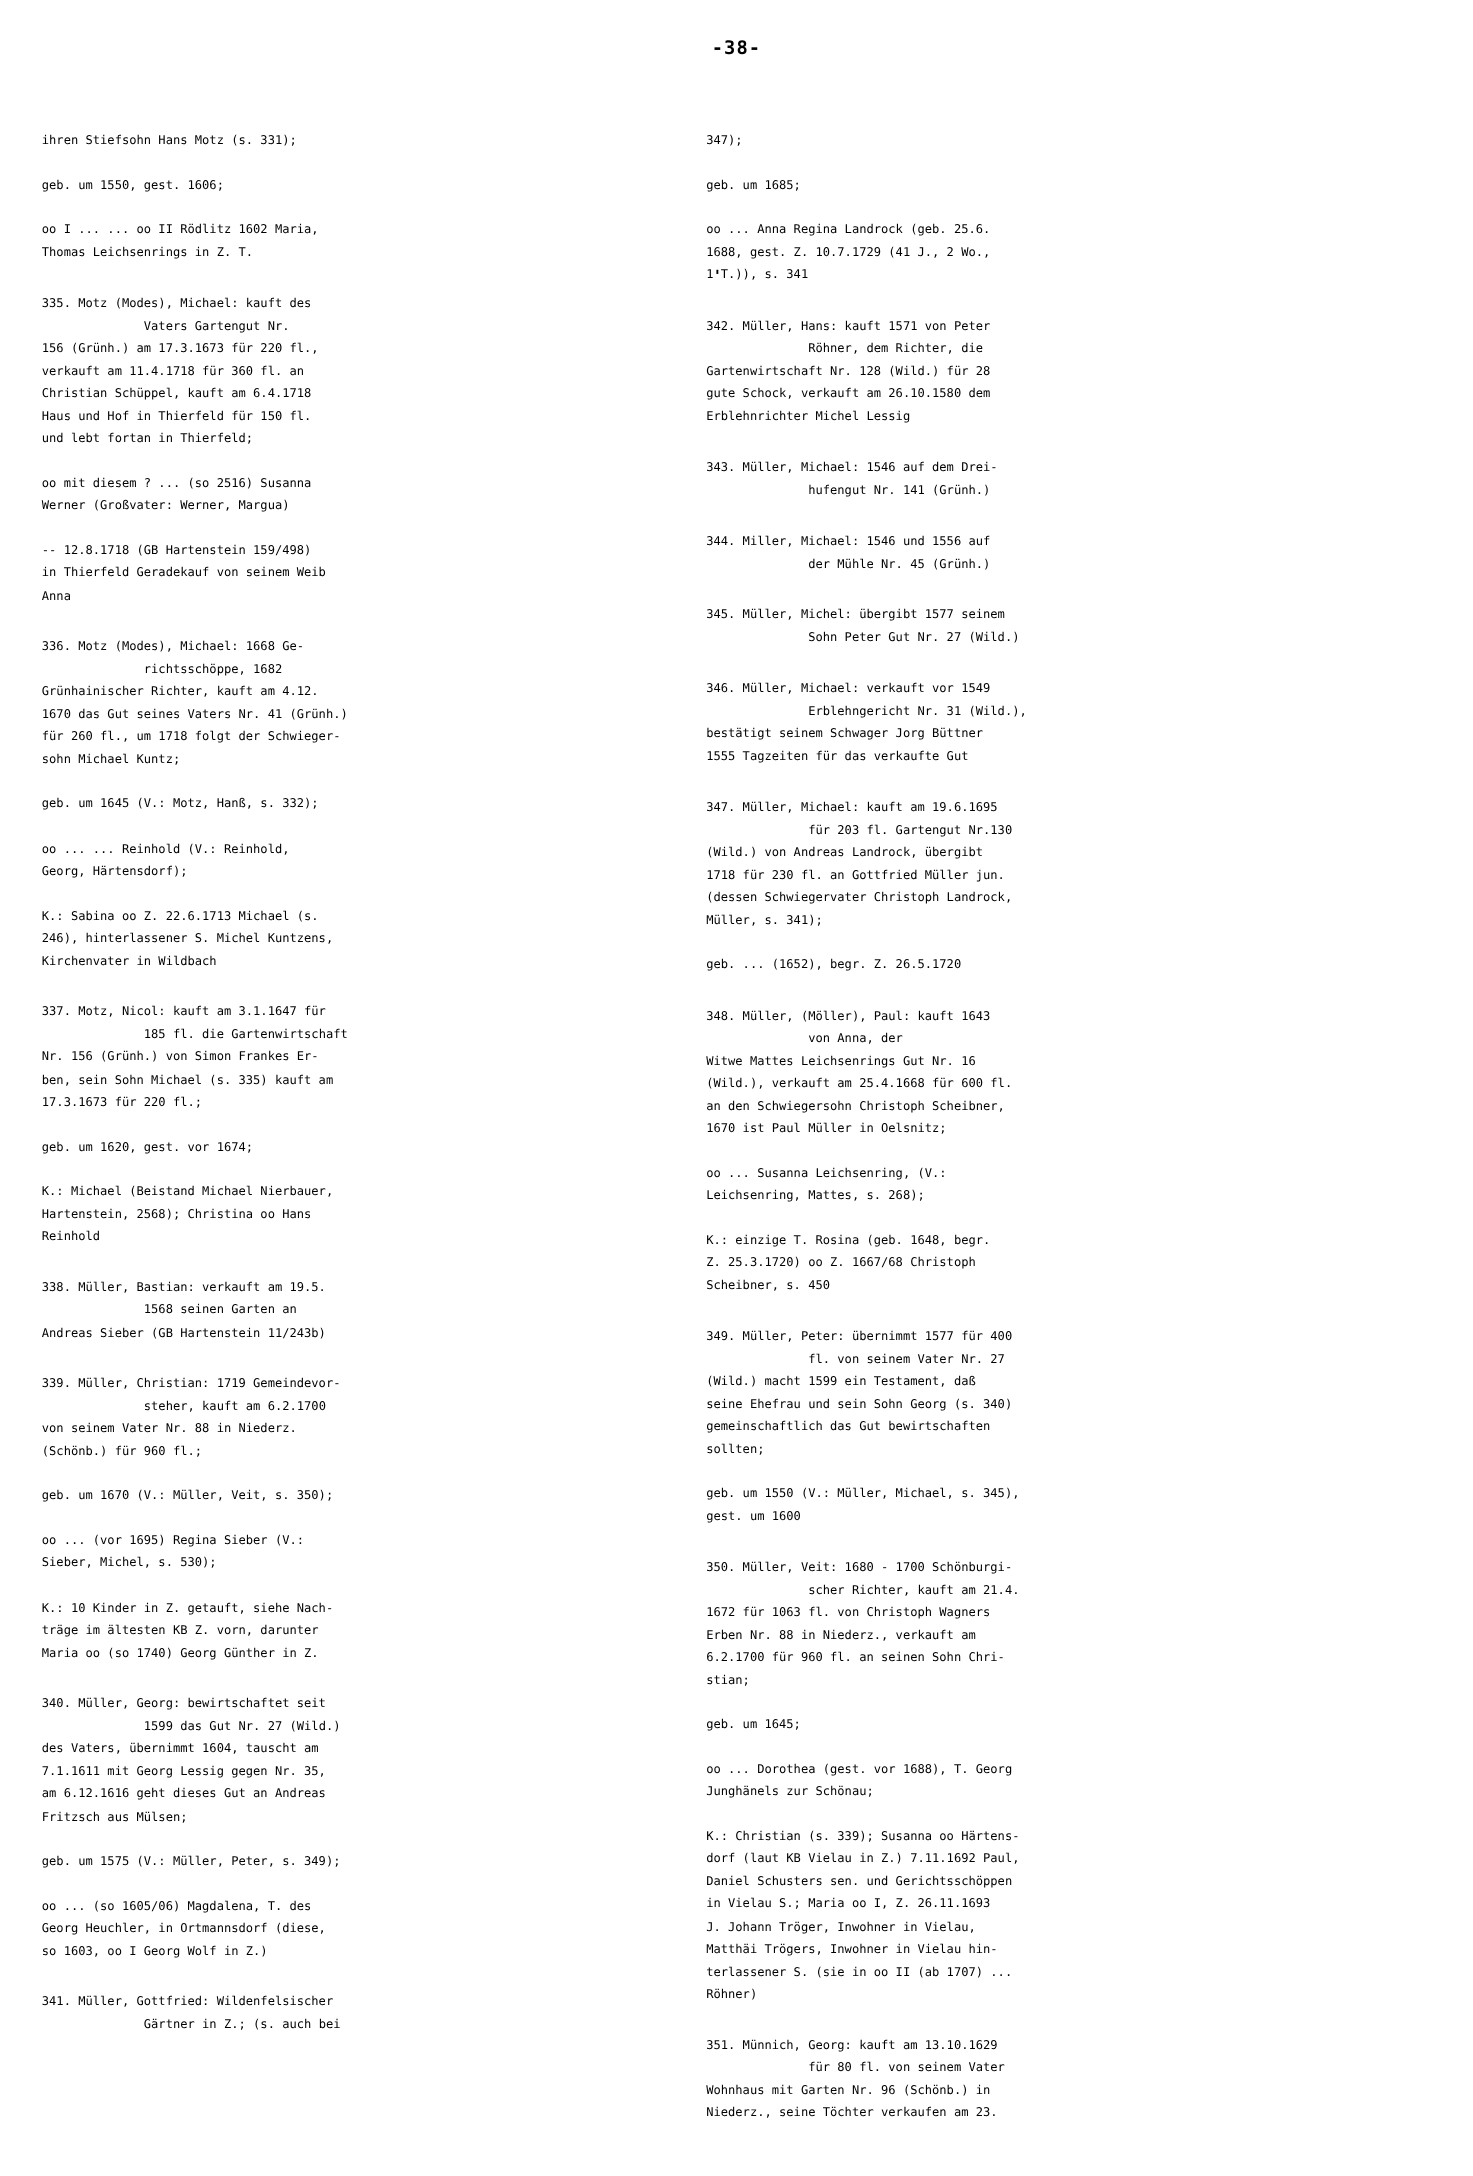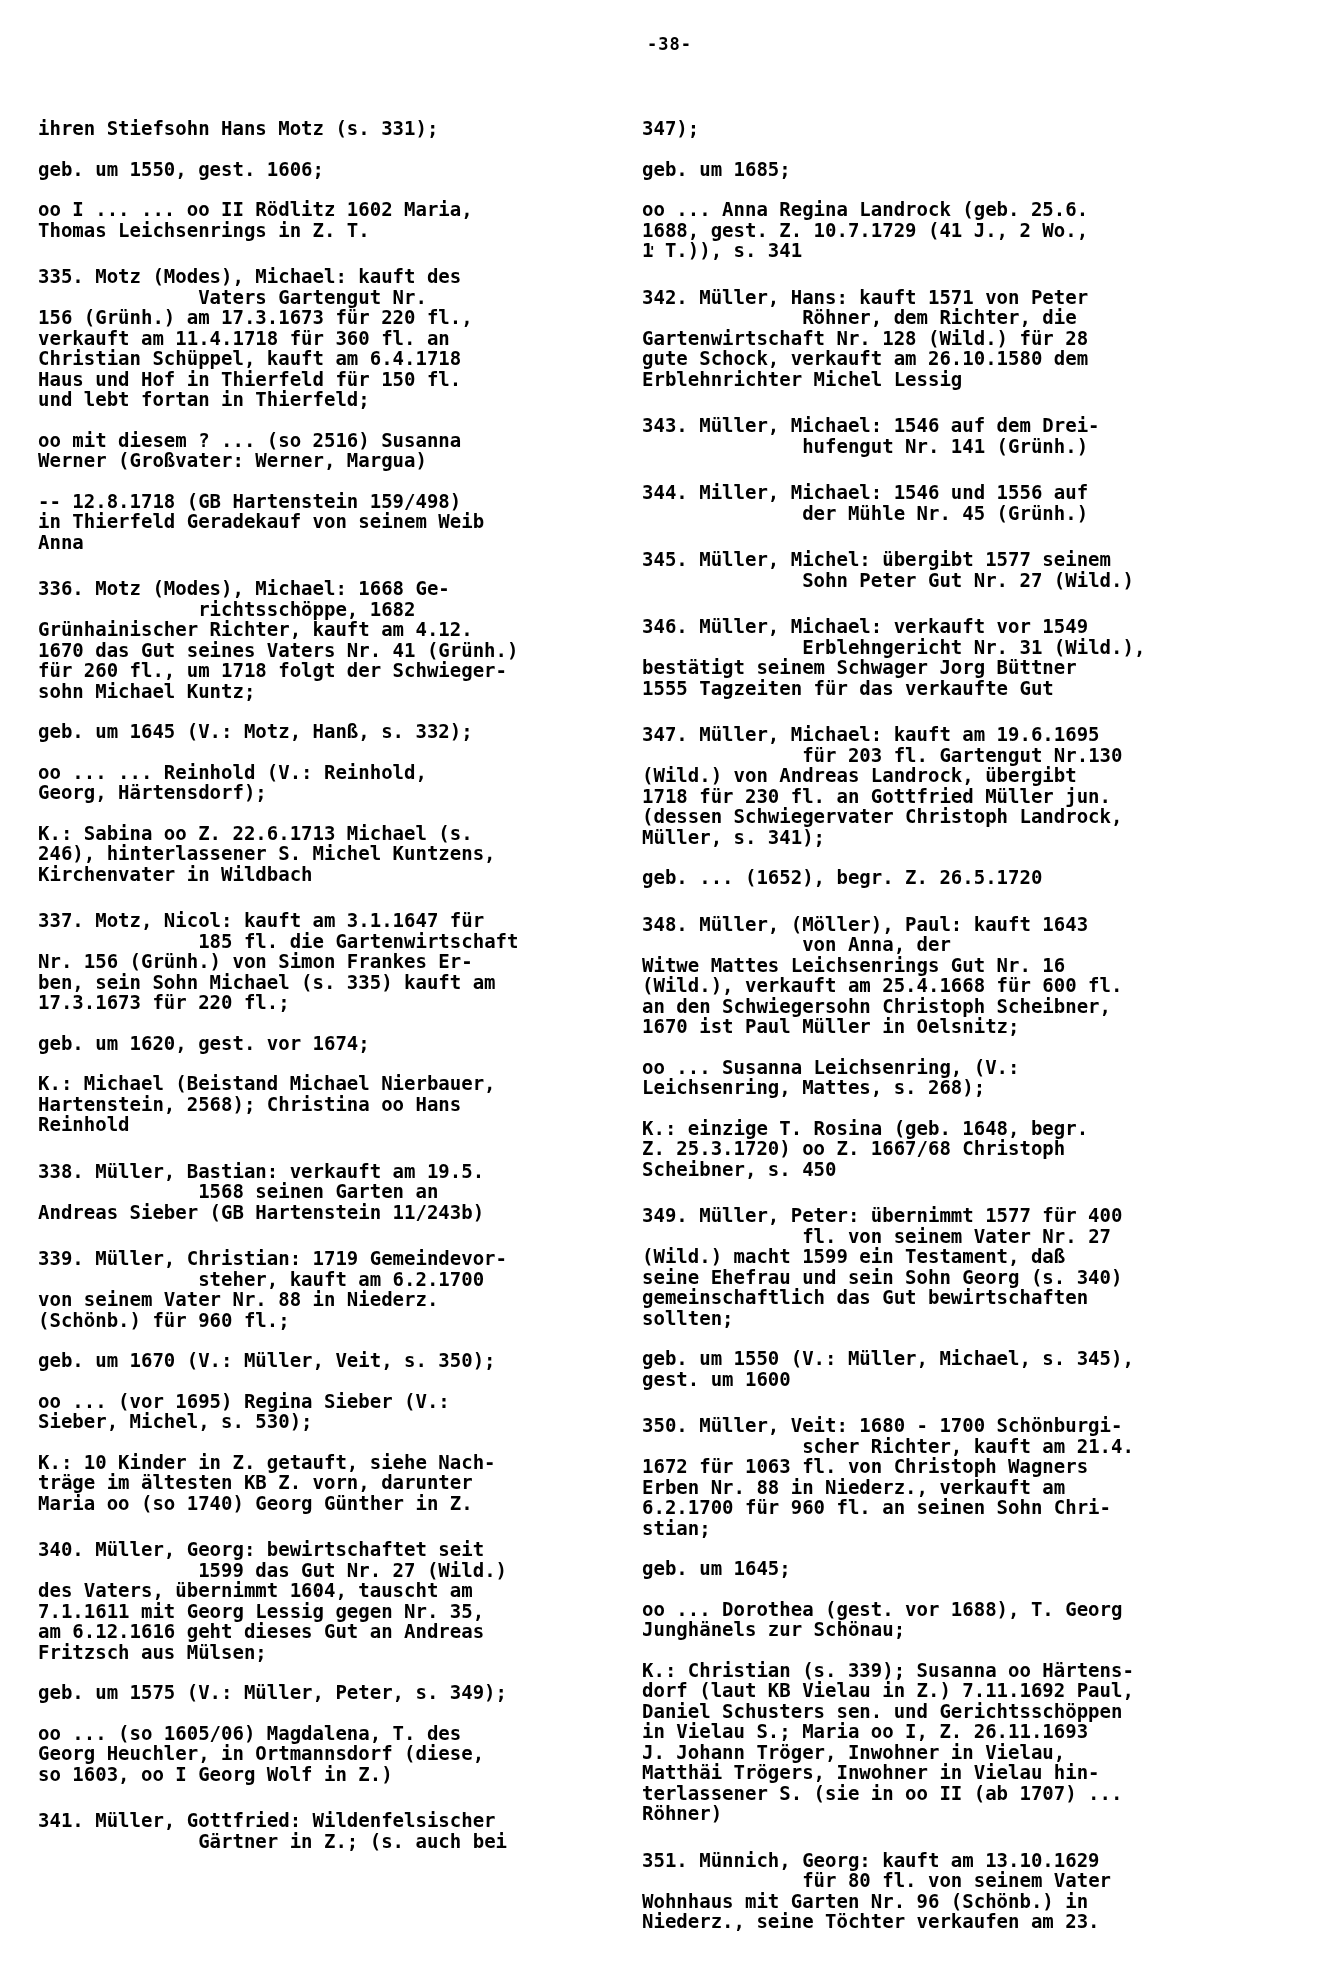--- a/index.html
+++ b/index.html
@@ -36,23 +36,23 @@
     box-sizing: border-box;
   }
   .col {
     width: 560px;
     flex: 0 0 560px;
   }
   .col-right {
     padding-top: 0px;
   }
   .blk {
-    font-size: 19px;
+    font-size: 11px;
     line-height: 20.5px;
-    font-weight: bold;
+    font-weight: normal;
     white-space: pre-wrap;
     letter-spacing: 0px;
     word-spacing: 0px;
   }
   .gap-md { margin-bottom: 20px; }
   .gap-lg { margin-bottom: 26px; }
   .tick {
     position: absolute;
     left: 648px;
     top: 243px;

